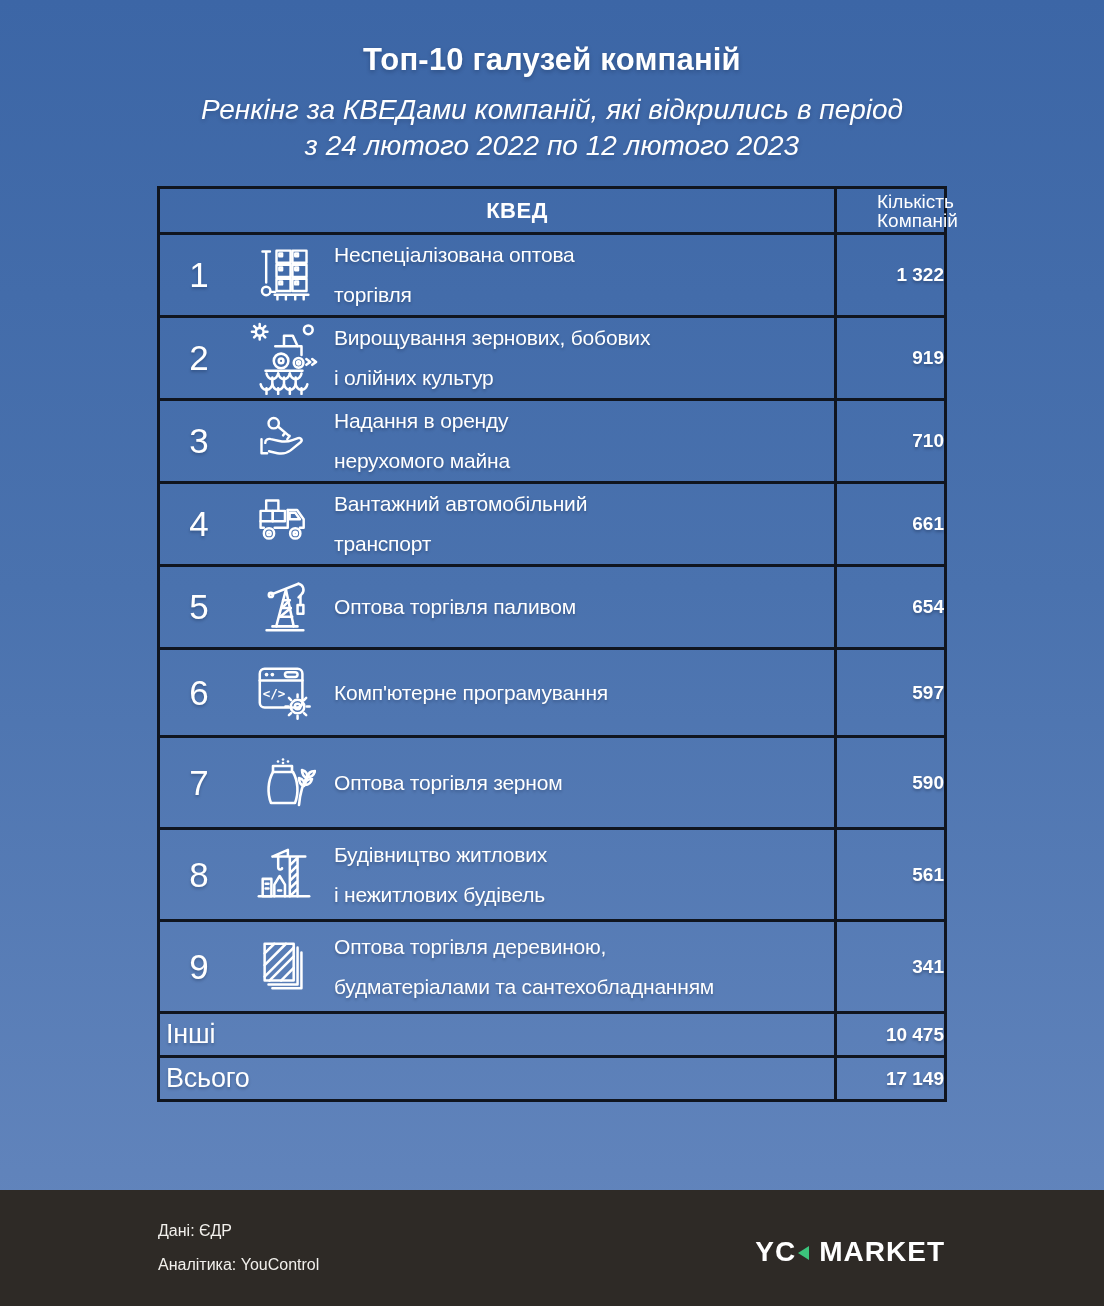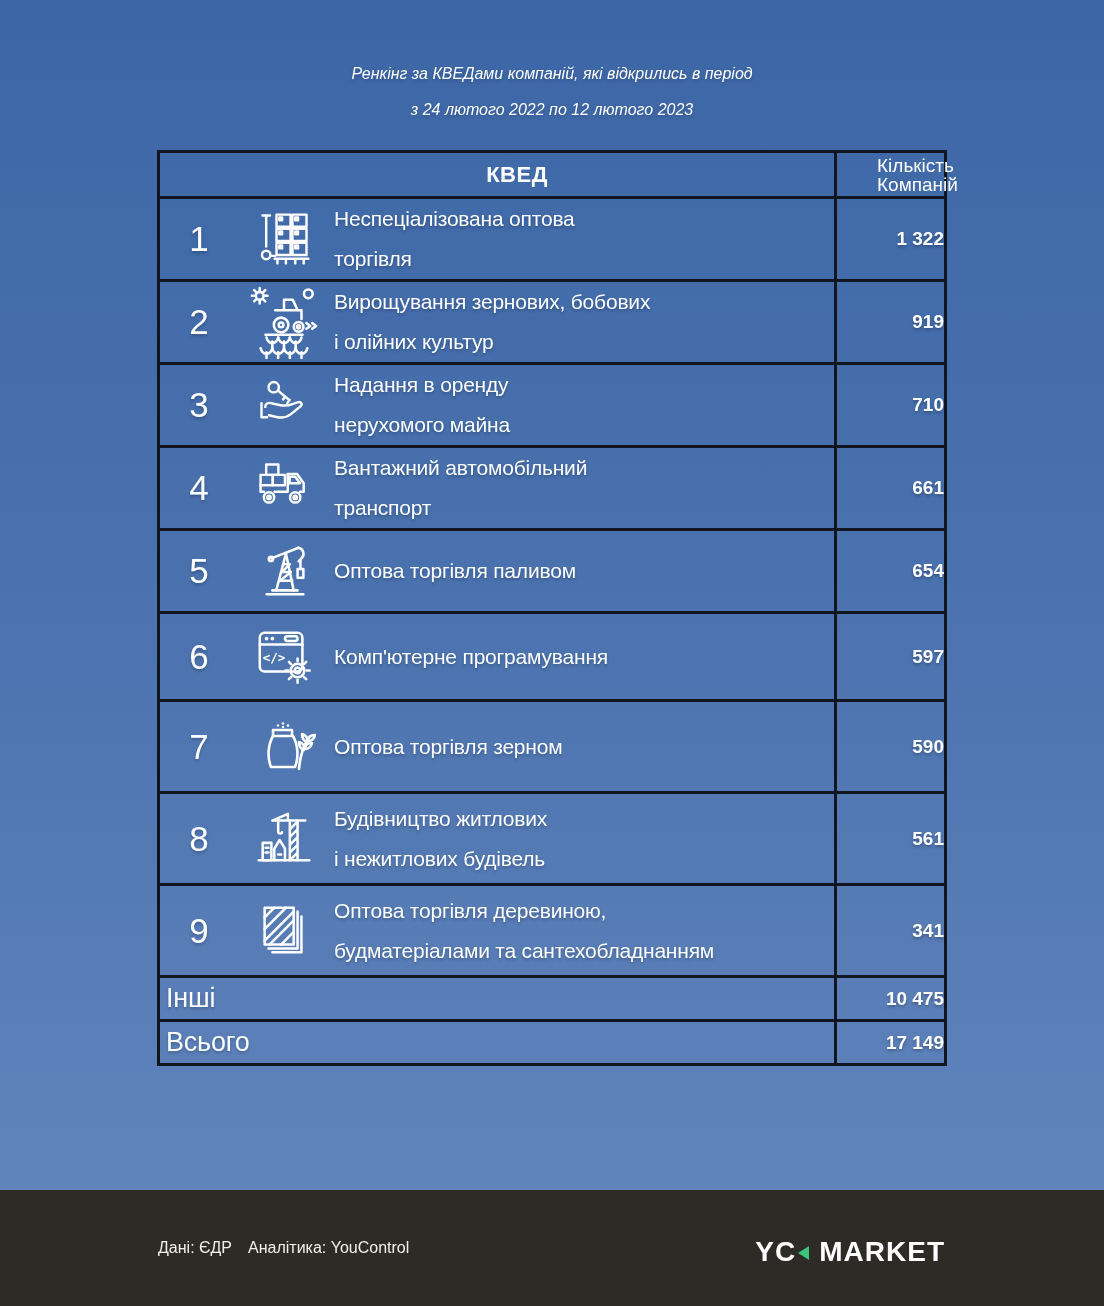--- a/index.html
+++ b/index.html
@@ -5,21 +5,21 @@
   * { margin:0; padding:0; box-sizing:border-box; }
   html,body { background:#222; }
   .page {
     position:relative; width:1104px; height:1306px; overflow:hidden;
     font-family:"Liberation Sans", sans-serif; color:#fff;
     background:linear-gradient(180deg,#3C66A6 0%,#4A72AE 45%,#6587BE 100%);
   }
   .title-block { padding-top:42px; text-align:center; }
   .main-title { font-size:31px; font-weight:bold; letter-spacing:.2px;
     text-shadow:0 2px 4px rgba(5,15,40,.25); }
-  .subtitle { margin-top:14px; font-style:italic; font-size:16px; line-height:36px;
+  .subtitle { margin-top:14px; font-style:italic; font-size:28px; line-height:36px;
     text-shadow:0 2px 4px rgba(5,15,40,.2); white-space:pre-line; }
 
   table.rank-table {
     width:790px; margin:22px auto 0; border-collapse:collapse; table-layout:fixed;
   }
   .rank-table th, .rank-table td { border:3px solid #10151F; padding:0; }
   .rank-table th { font-weight:normal;padding-left:40px; }
   th.th-kved { font-size:22px; font-weight:bold; letter-spacing:.5px; height:46px; }
   th.th-count { width:110px; font-size:19px; line-height:19px; white-space:pre-line; }
   td.cell-main { vertical-align:middle; }
@@ -33,36 +33,37 @@
   td.cell-count { text-align:right; font-weight:bold; font-size:19px;
     text-shadow:0 2px 3px rgba(5,15,40,.3); }
   td.cell-sum-label { font-size:27px; padding-left:6px; letter-spacing:-.2px;
     text-shadow:0 2px 3px rgba(5,15,40,.25); }
 
   .footer {
     position:absolute; left:0; bottom:0; width:1104px; height:116px; background:#2E2A26;
     display:flex; align-items:center; justify-content:space-between;
     padding:0 159px 0 158px;
   }
-  .footer-left { display:flex; flex-direction:row; gap:16px; font-size:16px; color:#F2F0EC; }
+  .footer-left { display:flex; flex-direction:column; gap:16px; font-size:16px; color:#F2F0EC; }
   .logo { display:flex; align-items:center; font-weight:bold; font-size:28px;
     letter-spacing:1px; color:#FFFFFF;margin-top:8px; }
   .logo-tri { width:0; height:0; border-top:7px solid transparent; border-bottom:7px solid transparent;
     border-right:11px solid #3CC47C; margin:2px 10px 0 2px; }
 
   .ic { stroke:#fff; fill:none; stroke-width:2.6; stroke-linecap:round; stroke-linejoin:round; }
   .ic .fw { fill:#fff; stroke:none; }
   .ic text { fill:#fff; stroke:none; font-family:"DejaVu Sans Mono", monospace; font-weight:bold; }
 </style>
 </head>
 <body>
 
 <div class="page">
 
   <div class="title-block">
+    <div class="main-title">Топ-10 галузей компаній</div>
     <div class="subtitle">Ренкінг за КВЕДами компаній, які відкрились в період
 з 24 лютого 2022 по 12 лютого 2023</div>
   </div>
 
   <table class="rank-table">
     <thead>
       <tr>
         <th class="th-kved">КВЕД</th>
         <th class="th-count">Кількість
 Компаній</th>

